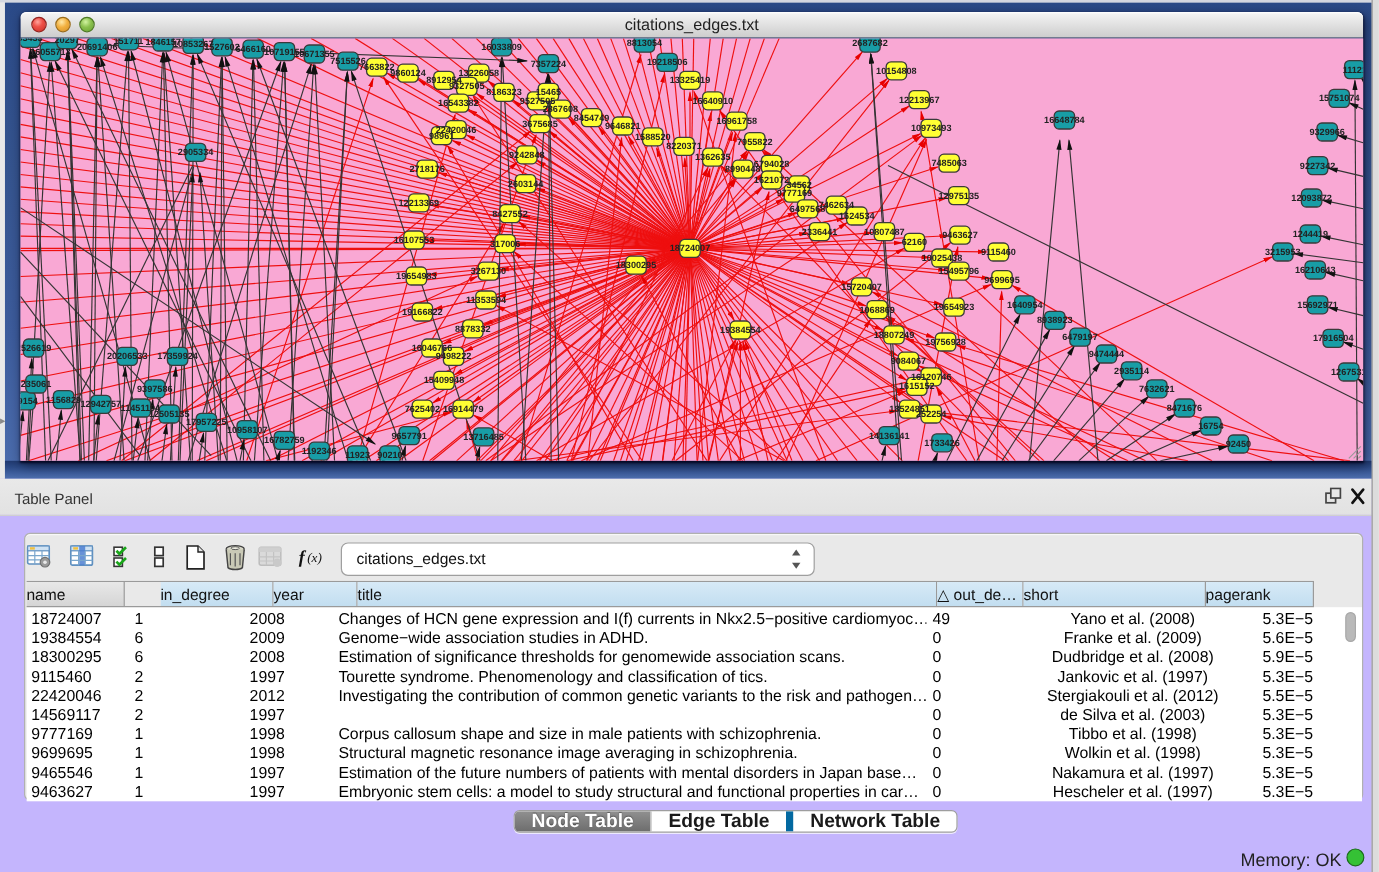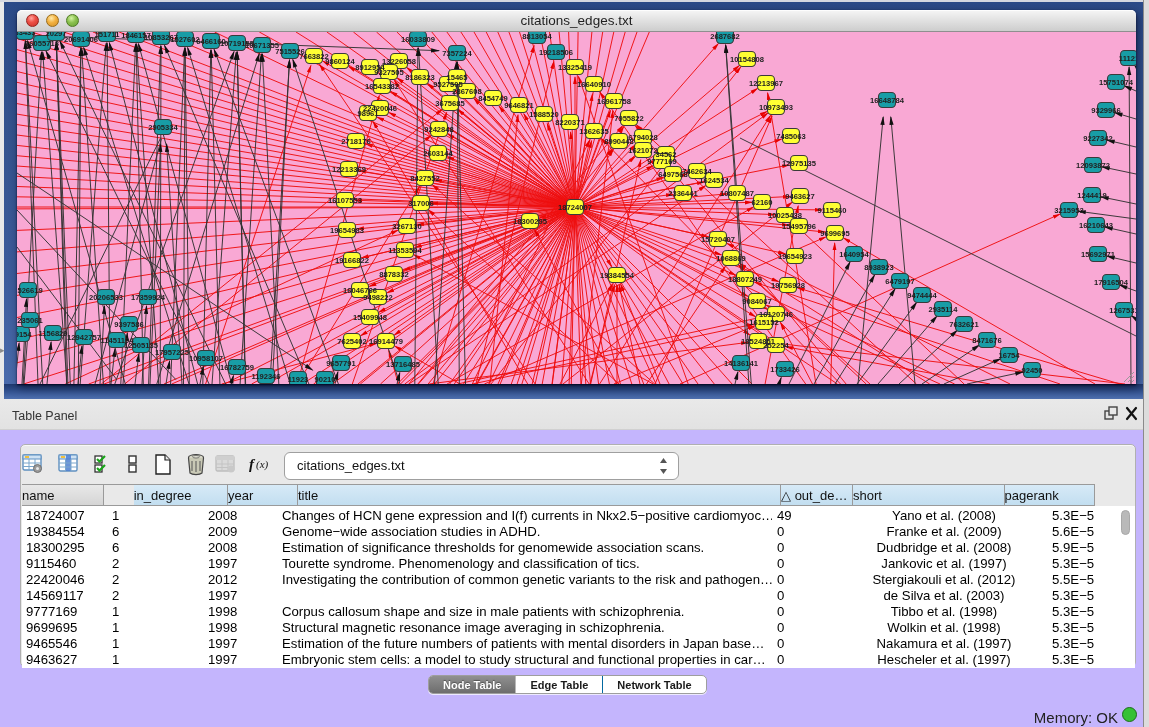--- a/index.html
+++ b/index.html
@@ -67,26 +67,26 @@
 .c4 { left:755px;width:72px; }
 .c5 { left:824px;width:156px; text-align:center;margin-left:20px; }
 .c6 { left:986px;width:90px;margin-left:44px; }
 .h0 { width:84px; } .h1 { width:97px;margin-left:30px; } .h2 { width:72px; } .h3 { width:497px; }
 .h4 { width:74px; } .h5 { width:156px; } .h6 { width:93px; }
 #vsb { position:absolute; right:3px; top:64px; width:12px; height:158px; }
 #vsb .thumb { position:absolute; left:1px; top:1px; width:9px; height:25px; background:#b9b9b9; border-radius:5px; border:1px solid #a8a8a8;}
 
 
 #tabs { position:absolute; left:428px; top:276px; height:19px; display:flex;
-  border:1px solid #9e9e9e; border-radius:5px; overflow:hidden; font-size:11px; font-weight:bold;
+  border:1px solid #9e9e9e; border-radius:5px; overflow:hidden; font-size:16px; font-weight:bold;
   background:#fff; box-shadow:0 1px 0 rgba(255,255,255,.7); }
 #tabs div { padding:0 14px; line-height:18px; color:#1a1a1a; }
 #tabs .sel { background:linear-gradient(180deg,#909090,#6d6d6d); color:#fff;
   text-shadow:0 -1px 1px rgba(0,0,0,.4); }
-#tabs .mid { border-left:1px solid #b9b9b9; border-right:1px solid #0369a1; }
+#tabs .mid { border-left:1px solid #b9b9b9; border-right:6px solid #0369a1; }
 
 #mem { position:absolute; right:25px; top:310px; font-size:15px; color:#222; }
 #memdot { position:absolute; right:6px; top:308px; width:15px; height:15px; border-radius:50%;
   background:#35c135; border:1.5px solid #1c6b1c; }
 </style></head>
 <body>
 <div id="app">
   <div id="desk"></div>
   <div id="deskBottom"></div>
   <div id="deskL"></div>

